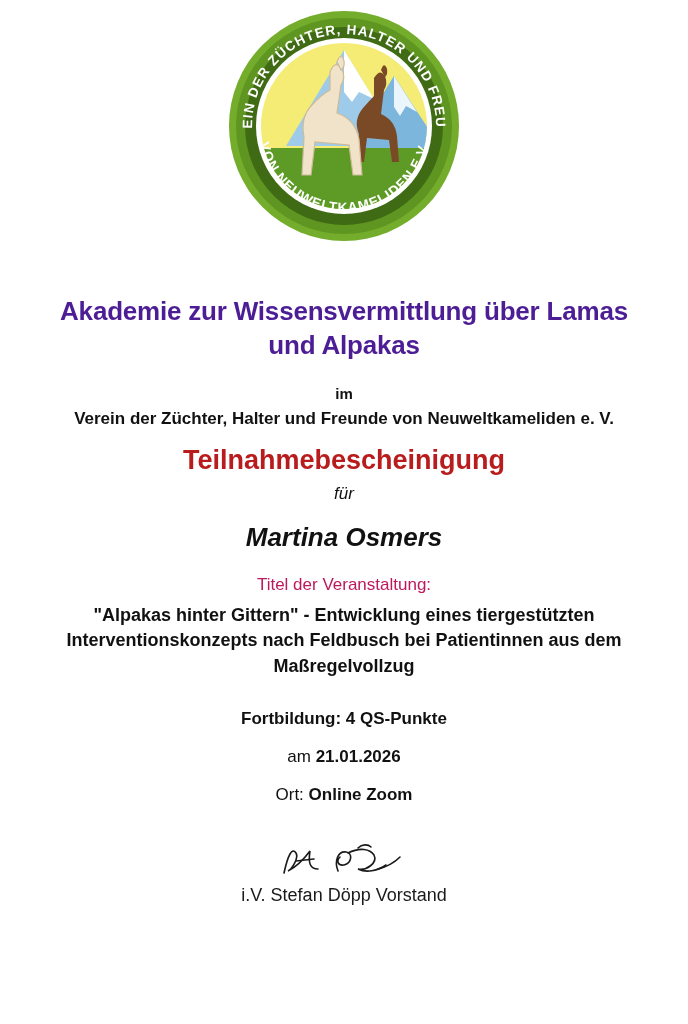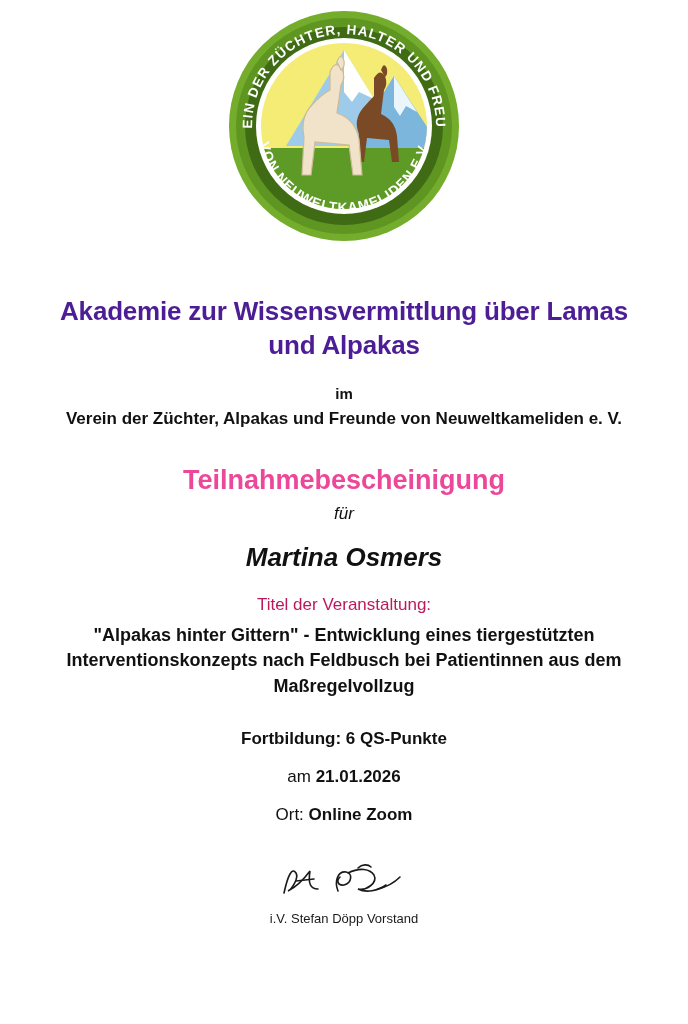--- a/index.html
+++ b/index.html
@@ -59,22 +59,22 @@
   .verein-line {
     font-size: 17px;
     font-weight: bold;
     line-height: 1.35;
     margin-top: 6px;
     color: #111111;
   }
   .doc-type {
     font-size: 27px;
     font-weight: bold;
-    margin-top: 34px;
-    color: #ec4899;
+    margin-top: 14px;
+    color: #b91c1c;
   }
   .fuer-line {
     font-size: 17px;
     margin-top: 8px;
     color: #111111;
     font-style: italic;
   }
   .participant {
     font-size: 26px;
     font-weight: bold;
@@ -111,22 +111,22 @@
     text-align: center;
   }
   .signature-mark {
     height: 46px;
     display: flex;
     align-items: flex-end;
     justify-content: center;
   }
   .signature-mark svg { display:block; }
   .signature-name {
-    font-size: 13px;
-    margin-top: 6px;
+    font-size: 18px;
+    margin-top: 0;
     color: #1a1a1a;
   }
 </style>
 </head>
 <body>
 
 <div class="certificate">
 
   <div class="logo-wrap">
     <svg viewBox="0 0 240 240" xmlns="http://www.w3.org/2000/svg">
@@ -176,34 +176,34 @@
       </text>
     </svg>
   </div>
 
   <div class="body-block">
 
     <div class="acad-title">Akademie zur Wissensvermittlung über Lamas und Alpakas</div>
 
     <div class="im-line">im</div>
 
-    <div class="verein-line">Verein der Züchter, Alpakas und Freunde von Neuweltkameliden e. V.</div>
+    <div class="verein-line">Verein der Züchter, Halter und Freunde von Neuweltkameliden e. V.</div>
 
     <div class="doc-type">Teilnahmebescheinigung</div>
 
     <div class="fuer-line">für</div>
 
     <div class="participant">Martina Osmers</div>
 
     <div class="event-label">Titel der Veranstaltung:</div>
 
     <div class="event-title">"Alpakas hinter Gittern" - Entwicklung eines tiergestützten Interventionskonzepts nach Feldbusch bei Patientinnen aus dem Maßregelvollzug</div>
 
     <div class="detail-line first">
-      <span class="strong">Fortbildung: 6 QS-Punkte</span>
+      <span class="strong">Fortbildung: 4 QS-Punkte</span>
     </div>
 
 
     <div class="detail-line">
       <span>am</span>
       <span class="strong">21.01.2026</span>
     </div>
 
     <div class="detail-line">
       <span>Ort:</span>

